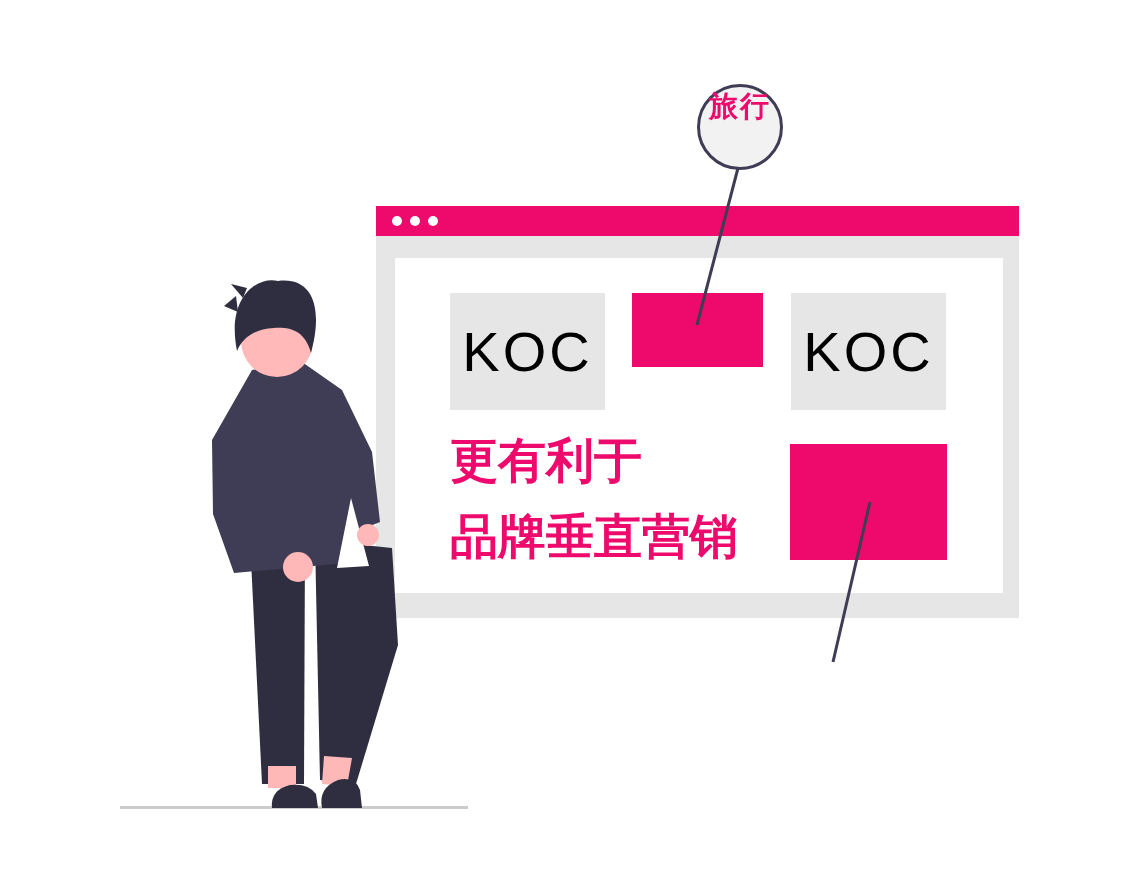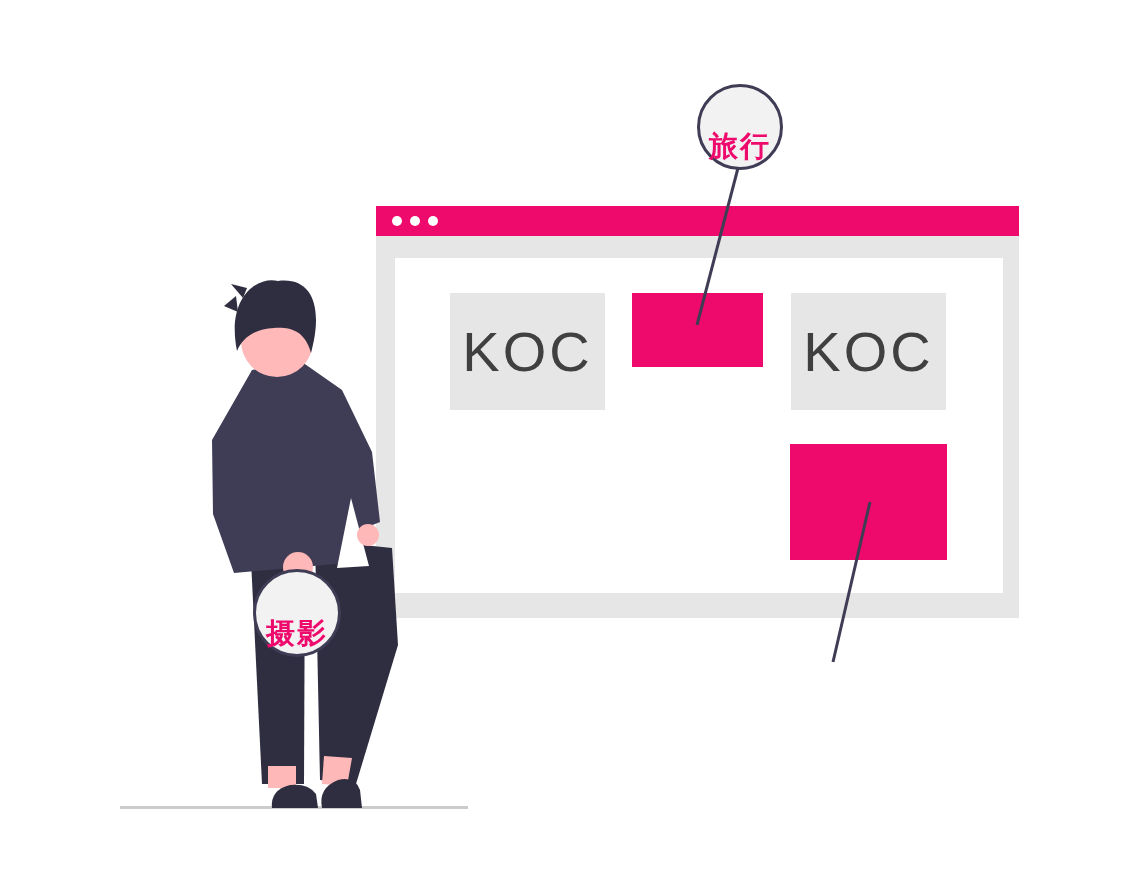--- a/index.html
+++ b/index.html
@@ -8,36 +8,36 @@
 
   
   .window{position:absolute;left:376px;top:206px;width:643px;height:412px;background:#e6e6e6;}
   .titlebar{position:absolute;left:0;top:0;width:100%;height:30px;background:#ee0a6c;display:flex;align-items:center;}
   .dots{display:flex;gap:8px;margin-left:16px;}
   .dot{width:10px;height:10px;border-radius:50%;background:#ffffff;}
   .window-inner{position:absolute;left:19px;top:52px;width:608px;height:335px;background:#ffffff;}
 
   .koc-block{position:absolute;top:35px;width:155px;height:117px;background:#e6e6e6;
     display:flex;align-items:center;justify-content:center;
-    color:#404040;font-size:56px;font-weight:500;letter-spacing:3px;}
+    color:#000000;font-size:56px;font-weight:500;letter-spacing:3px;}
   .koc-left{left:55px;}
   .koc-right{left:396px;}
   .pink-rect{position:absolute;background:#ee0a6c;}
   .pink-rect-top{left:237px;top:35px;width:131px;height:74px;}
   .pink-rect-bottom{left:395px;top:186px;width:157px;height:116px;}
 
   .headline{position:absolute;left:55px;top:165px;color:#ee0a6c;font-weight:bold;
     font-size:48px;line-height:76px;white-space:nowrap;}
 
   
   svg.overlay{position:absolute;left:0;top:0;pointer-events:none;}
 
   
   .tag-circle{position:absolute;border-radius:50%;background:#f2f2f2;border:3px solid #3f3d56;
-    box-sizing:border-box;display:flex;align-items:flex-end;justify-content:center;
+    box-sizing:border-box;display:flex;align-items:flex-start;justify-content:center;
     color:#ee0a6c;font-size:29px;font-weight:bold;letter-spacing:2px;}
   .tag-travel{left:697px;top:84px;width:86px;height:86px;}
   .tag-photography{left:253px;top:569px;width:88px;height:88px;z-index:6;}
   .tag-fitness{left:777px;top:662px;width:88px;height:88px;}
 
   .z1{z-index:1}.z2{z-index:2}.z3{z-index:3}.z4{z-index:4}
 </style>
 </head>
 <body>
 
@@ -51,20 +51,24 @@
         <span class="dot"></span>
       </div>
     </div>
     <div class="window-inner">
       <div class="koc-block koc-left">
         <span>KOC</span>
       </div>
       <div class="pink-rect pink-rect-top"></div>
       <div class="koc-block koc-right">
         <span>KOC</span>
+      </div>
+      <div class="headline">
+        <div>更有利于</div>
+        <div>品牌垂直营销</div>
       </div>
       <div class="pink-rect pink-rect-bottom"></div>
     </div>
   </div>
 
   <svg class="overlay z2" width="1140" height="891" viewBox="0 0 1140 891">
     <line x1="738" y1="168" x2="697" y2="325" stroke="#3f3d56" stroke-width="3"></line>
     <line x1="870" y1="502" x2="833" y2="662" stroke="#3f3d56" stroke-width="3"></line>
   </svg>
 
@@ -90,17 +94,14 @@
 
     <circle cx="277" cy="341" r="36" fill="#ffb9b9"></circle>
     <path d="M237,351 C226,296 258,276 278,281 C310,277 321,303 314,340 L311,353 C305,331 291,327 274,328 C253,329 242,339 237,351 Z" fill="#2f2e41"></path>
     <polygon points="238,312 224,306 236,296" fill="#2f2e41"></polygon>
     <polygon points="243,298 231,284 247,288" fill="#2f2e41"></polygon>
   </svg>
 
   <div class="tag-circle tag-travel z4">
     <span>旅行</span>
   </div>
-  <div class="tag-circle tag-photography">
-    <span>摄影</span>
-  </div>
 
 </div>
 
 </body></html>

